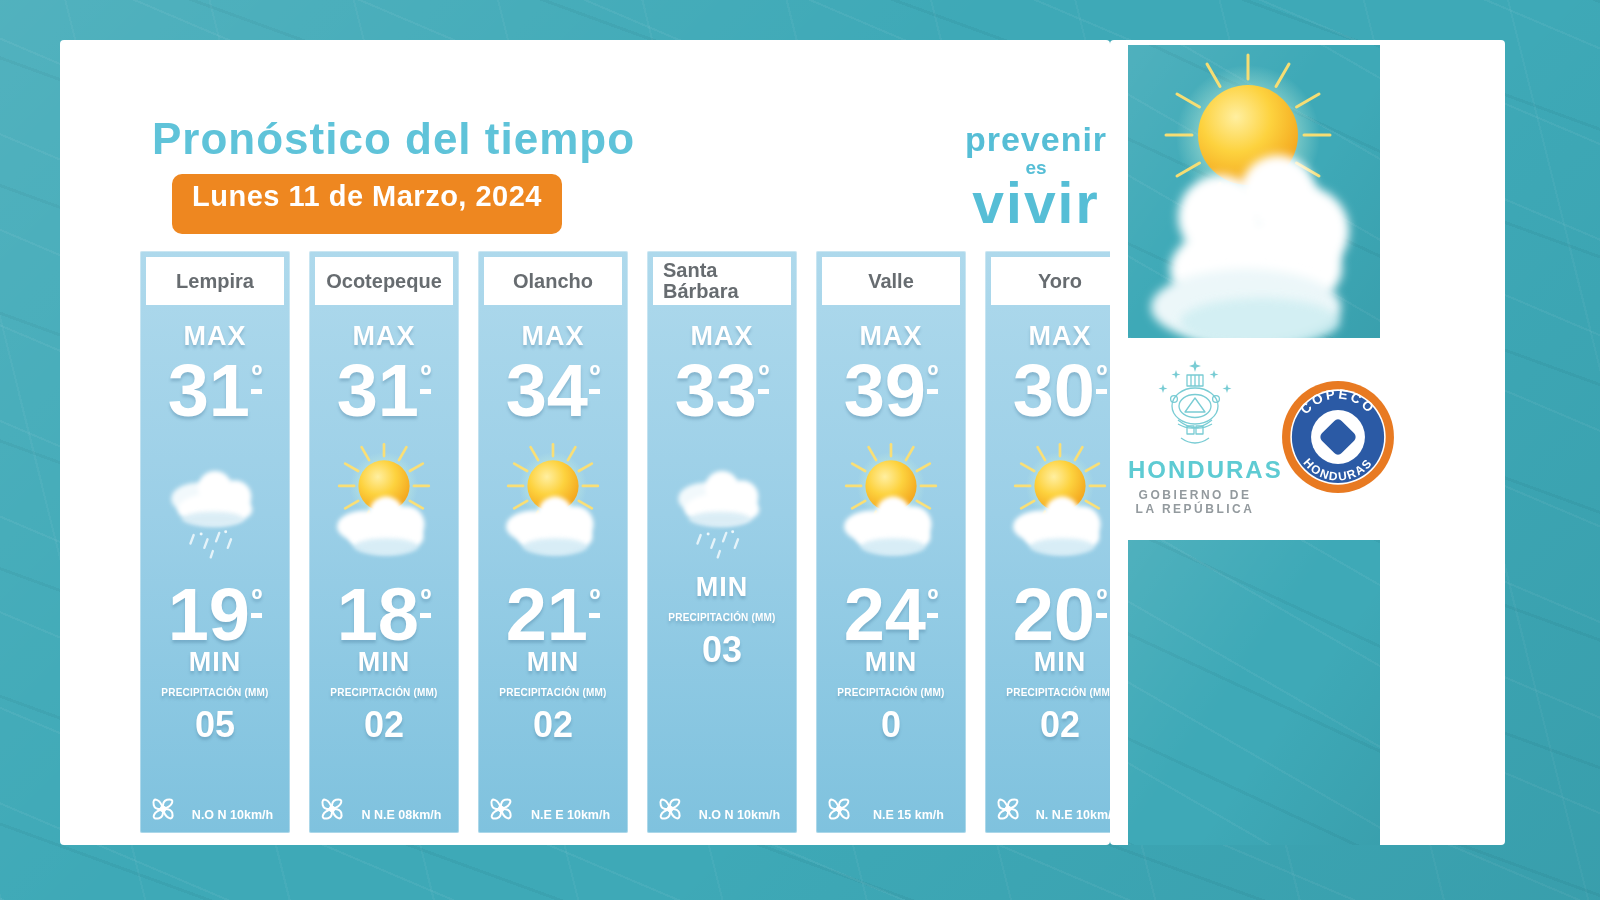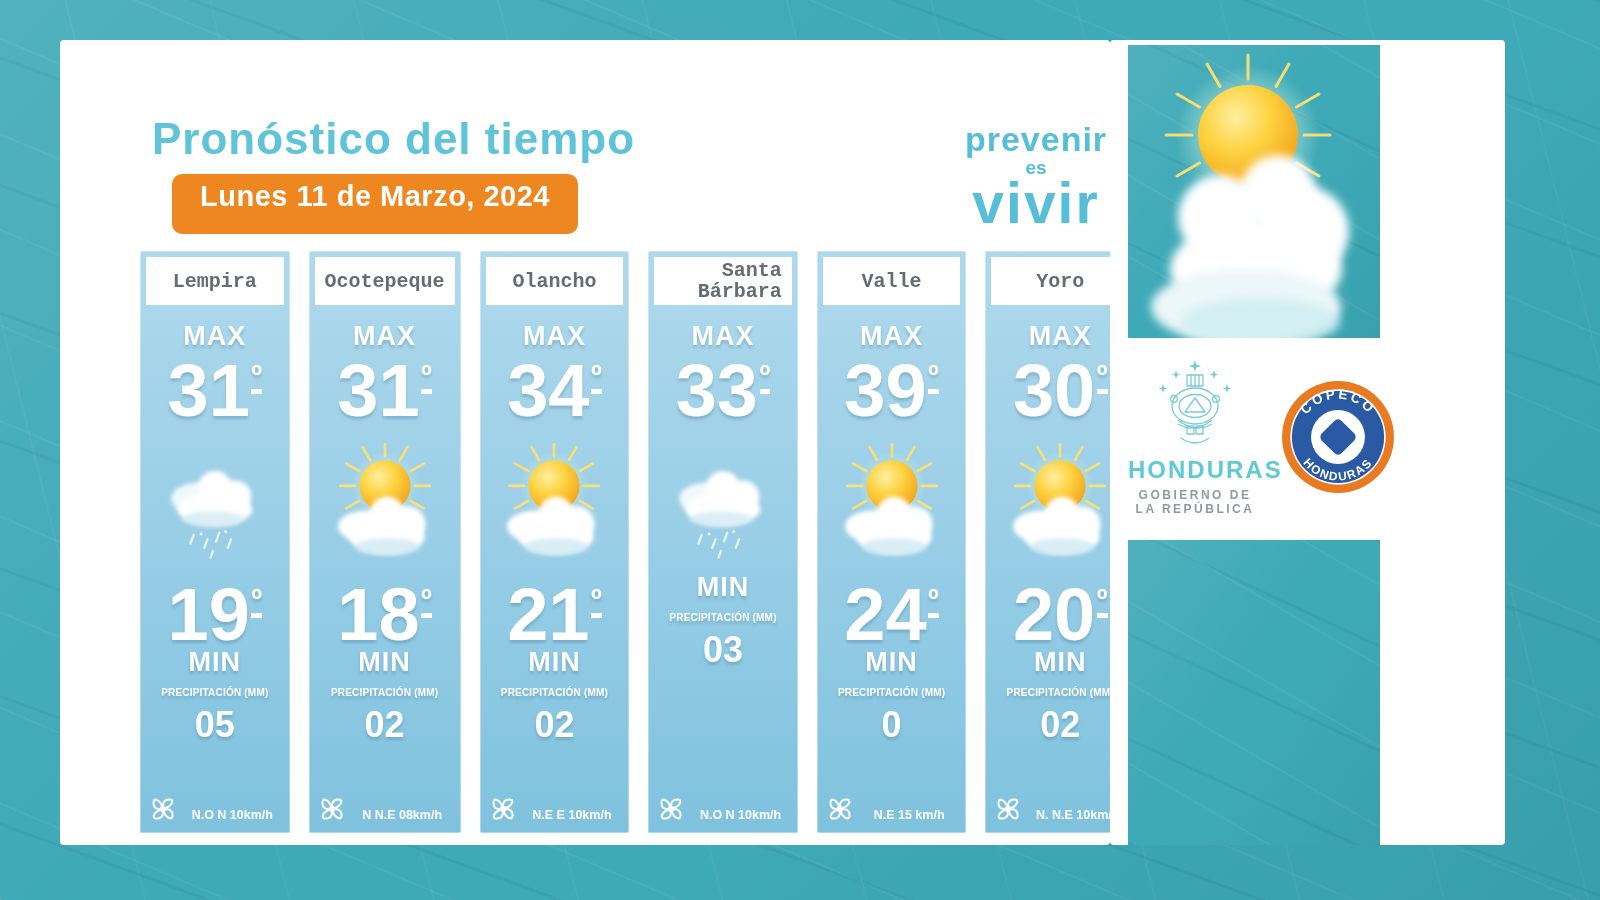--- a/index.html
+++ b/index.html
@@ -26,41 +26,41 @@
 
   
   #main-card{left:60px;top:40px;width:1050px;height:805px;background:#fff;border-radius:4px;}
   #right-panel{left:1110px;top:40px;width:395px;height:805px;background:#fff;border-radius:4px;}
   #art-cutout{left:1128px;top:45px;width:252px;height:293px;overflow:hidden;}
   #bottom-cutout{left:1128px;top:540px;width:252px;height:305px;}
 
   
   #page-title{left:92px;top:74px;font-size:44px;font-weight:bold;letter-spacing:1px;color:#5fc3d9;}
   #date-banner{
-    left:112px;top:134px;height:60px;line-height:44px;padding:0 28px;border-radius:10px;
+    left:112px;top:134px;height:60px;line-height:44px;padding:0 20px;border-radius:10px;
     background:#ee8720;color:#fff;font-size:29px;font-weight:bold;letter-spacing:.5px;
   }
   #tagline{left:878px;top:82px;width:196px;text-align:center;color:#56bed6;line-height:1;}
   #tagline .t1{font-size:34px;font-weight:bold;letter-spacing:1px;}
   #tagline .t2{font-size:19px;font-weight:bold;margin-top:2px;}
   #tagline .t3{font-size:57px;font-weight:bold;letter-spacing:2px;margin-top:-2px;}
 
   
   #cards-row{left:80px;top:211px;width:995px;height:582px;display:flex;gap:19px;}
   .card{
     position:relative;flex:1;border-radius:2px;
     background:linear-gradient(180deg,#aed9ec 0%,#9bcfe7 45%,#7fc2de 100%);
     display:flex;flex-direction:column;align-items:center;
     box-shadow:0 0 0 1px rgba(255,255,255,.35) inset;
     color:#fff;
   }
   .card-header{
     margin:6px 6px 0;height:48px;width:calc(100% - 12px);box-sizing:border-box;
     background:#fff;display:flex;align-items:center;justify-content:center;
-    color:#676c70;font-size:20px;font-weight:bold;line-height:1.05;text-align:right;padding:4px 10px;font-family:Liberation Mono, monospace;
+    color:#676c70;font-size:20px;font-weight:bold;line-height:1.05;text-align:left;padding:4px 10px;
   }
   .txt-shadow{text-shadow:0 3px 3px rgba(58,110,143,.30);}
   .max-label{margin-top:16px;font-size:27px;font-weight:bold;letter-spacing:1px;}
   .temp{margin-top:4px;font-size:74px;font-weight:bold;line-height:.95;white-space:nowrap;}
   .deg{display:inline-block;font-size:.40em;line-height:.9;border-bottom:.17em solid;vertical-align:1.05em;margin-left:.05em;padding-bottom:.02em;}
   .wicon{width:128px;height:146px;margin-top:4px;display:block;}
   .min-label{margin-top:-4px;font-size:27px;font-weight:bold;letter-spacing:1px;}
   .precip-label{margin-top:9px;font-size:10px;font-weight:bold;letter-spacing:.2px;white-space:nowrap;}
   .precip-value{margin-top:6px;font-size:36px;font-weight:bold;}
   .wind-row{position:absolute;left:3px;right:8px;bottom:4px;display:flex;align-items:flex-end;justify-content:center;}

